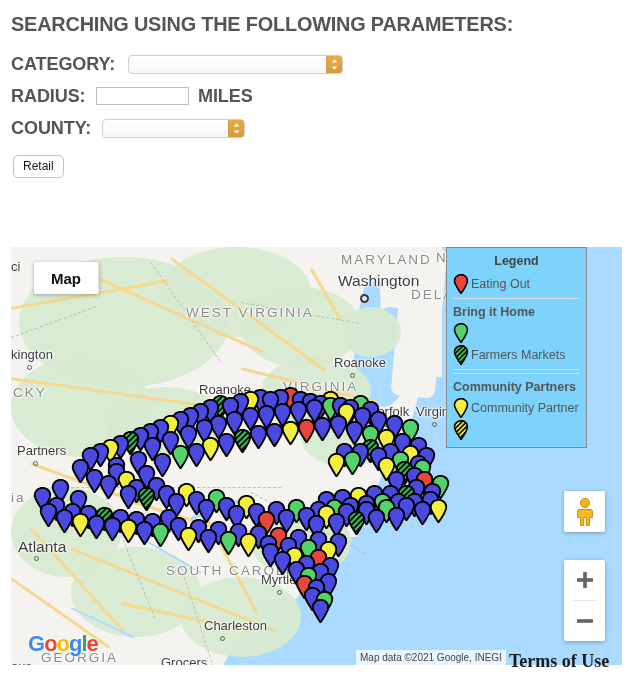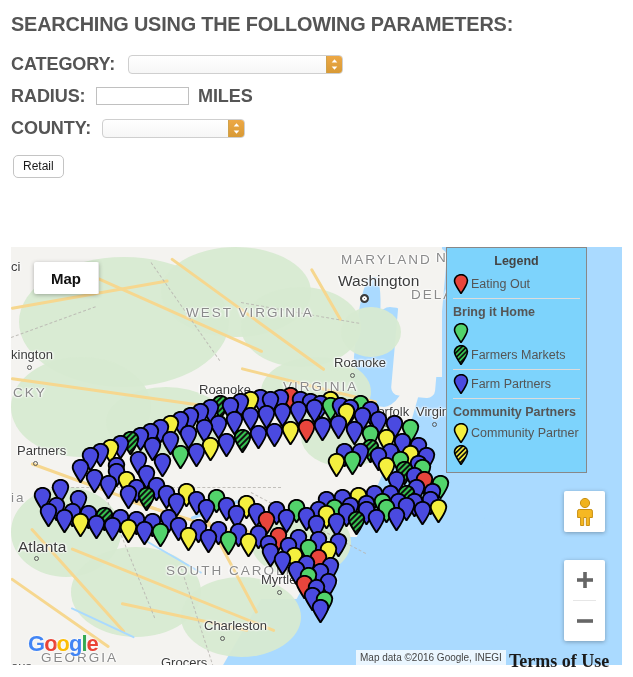--- a/index.html
+++ b/index.html
@@ -1092,26 +1092,20 @@
                   <pattern id="hatchL2" width="4" height="4" patternUnits="userSpaceOnUse" patternTransform="rotate(45)">
                     <rect width="4" height="4" fill="#35c24f"></rect>
                     <rect width="2" height="4" fill="#111"></rect>
                   </pattern>
                 </defs>
                 <path d="M9.5 23.4 C9.5 23.4 3.2 13.8 2.1 10.4 C1.0 7.0 2.6 2.2 7.3 1.1 C12.0 0 16.6 2.6 17.2 7.2 C17.8 11.8 9.5 23.4 9.5 23.4 Z" fill="url(#hatchL2)" stroke="#000" stroke-width="1.9" stroke-linejoin="round"></path>
               </svg></span>
             <span class="lbl">Farmers Markets</span>
           </div>
           <div class="legend-sep"></div>
-          <div class="legend-item">
-            <span class="pin-ico"><svg width="16" height="20" viewBox="0 0 19 24">
-                <path d="M9.5 23.4 C9.5 23.4 3.2 13.8 2.1 10.4 C1.0 7.0 2.6 2.2 7.3 1.1 C12.0 0 16.6 2.6 17.2 7.2 C17.8 11.8 9.5 23.4 9.5 23.4 Z" fill="#4a4ae0" stroke="#000" stroke-width="1.9" stroke-linejoin="round"></path>
-              </svg></span>
-            <span class="lbl">Farm Partners</span>
-          </div>
           <div class="legend-sep"></div>
           <div class="legend-group">Community Partners</div>
           <div class="legend-item">
             <span class="pin-ico"><svg width="16" height="20" viewBox="0 0 19 24">
                 <path d="M9.5 23.4 C9.5 23.4 3.2 13.8 2.1 10.4 C1.0 7.0 2.6 2.2 7.3 1.1 C12.0 0 16.6 2.6 17.2 7.2 C17.8 11.8 9.5 23.4 9.5 23.4 Z" fill="#f4ef3f" stroke="#000" stroke-width="1.9" stroke-linejoin="round"></path>
               </svg></span>
             <span class="lbl">Community Partner</span>
           </div>
           <div class="legend-item">
             <span class="pin-ico"><svg width="16" height="20" viewBox="0 0 19 24">
@@ -1124,18 +1118,18 @@
                 <path d="M9.5 23.4 C9.5 23.4 3.2 13.8 2.1 10.4 C1.0 7.0 2.6 2.2 7.3 1.1 C12.0 0 16.6 2.6 17.2 7.2 C17.8 11.8 9.5 23.4 9.5 23.4 Z" fill="url(#hatchL5)" stroke="#000" stroke-width="1.9" stroke-linejoin="round"></path>
               </svg></span>
           </div>
         </div>
     </div>
 
     <div class="glogo">
       <span>G</span><span>o</span><span>o</span><span>g</span><span>l</span><span>e</span>
     </div>
 
-    <div class="attrib">Map data ©2016 Google, INEGI</div>
+    <div class="attrib">Map data ©2021 Google, INEGI</div>
   </div>
 
   <div class="terms" style="position:absolute;left:509px;top:651px;">Terms of Use</div>
 
 </div>
 
 </body></html>

